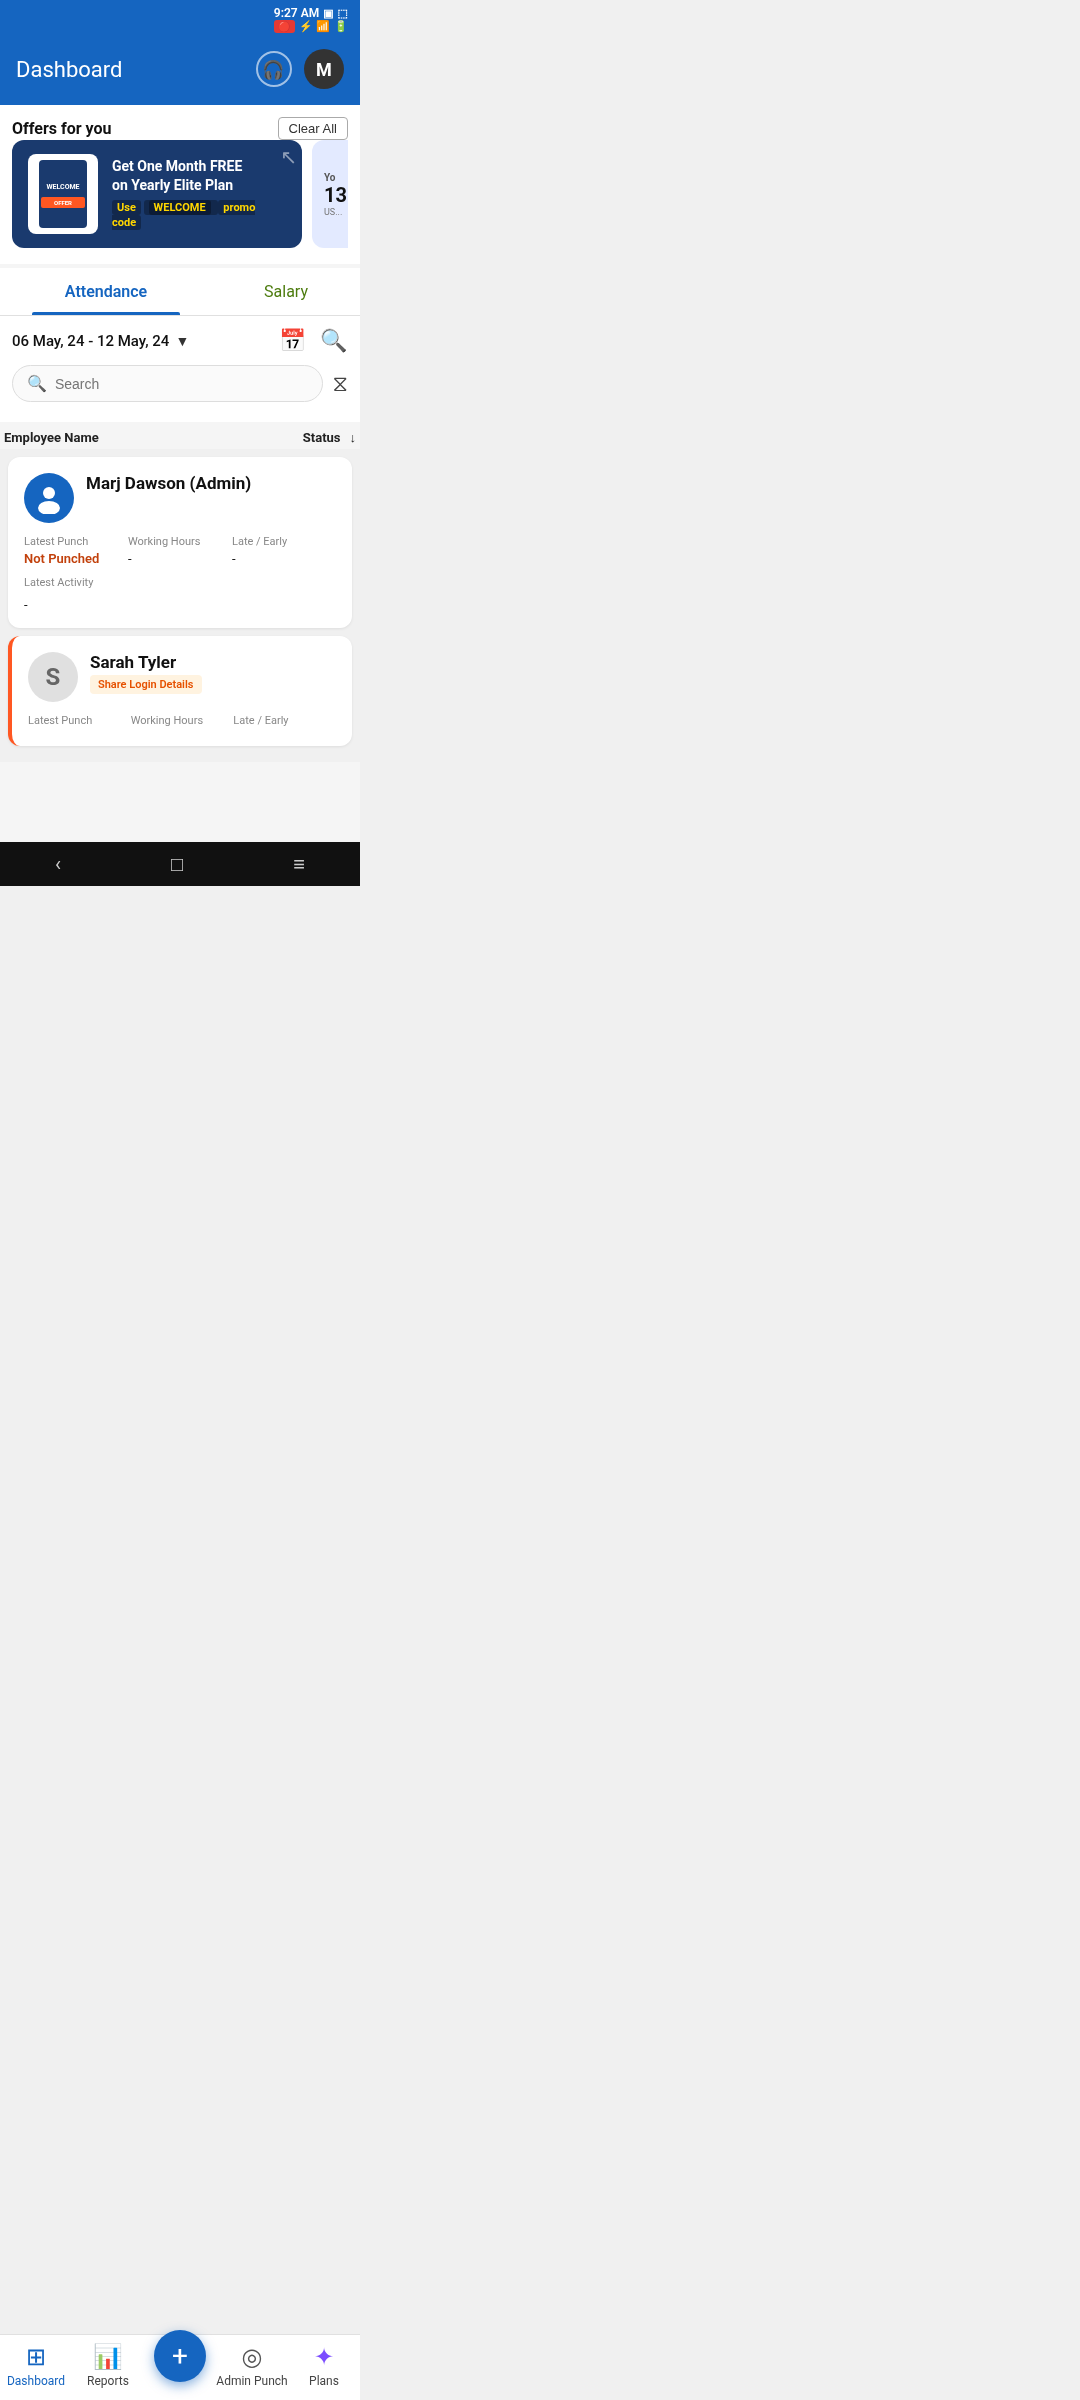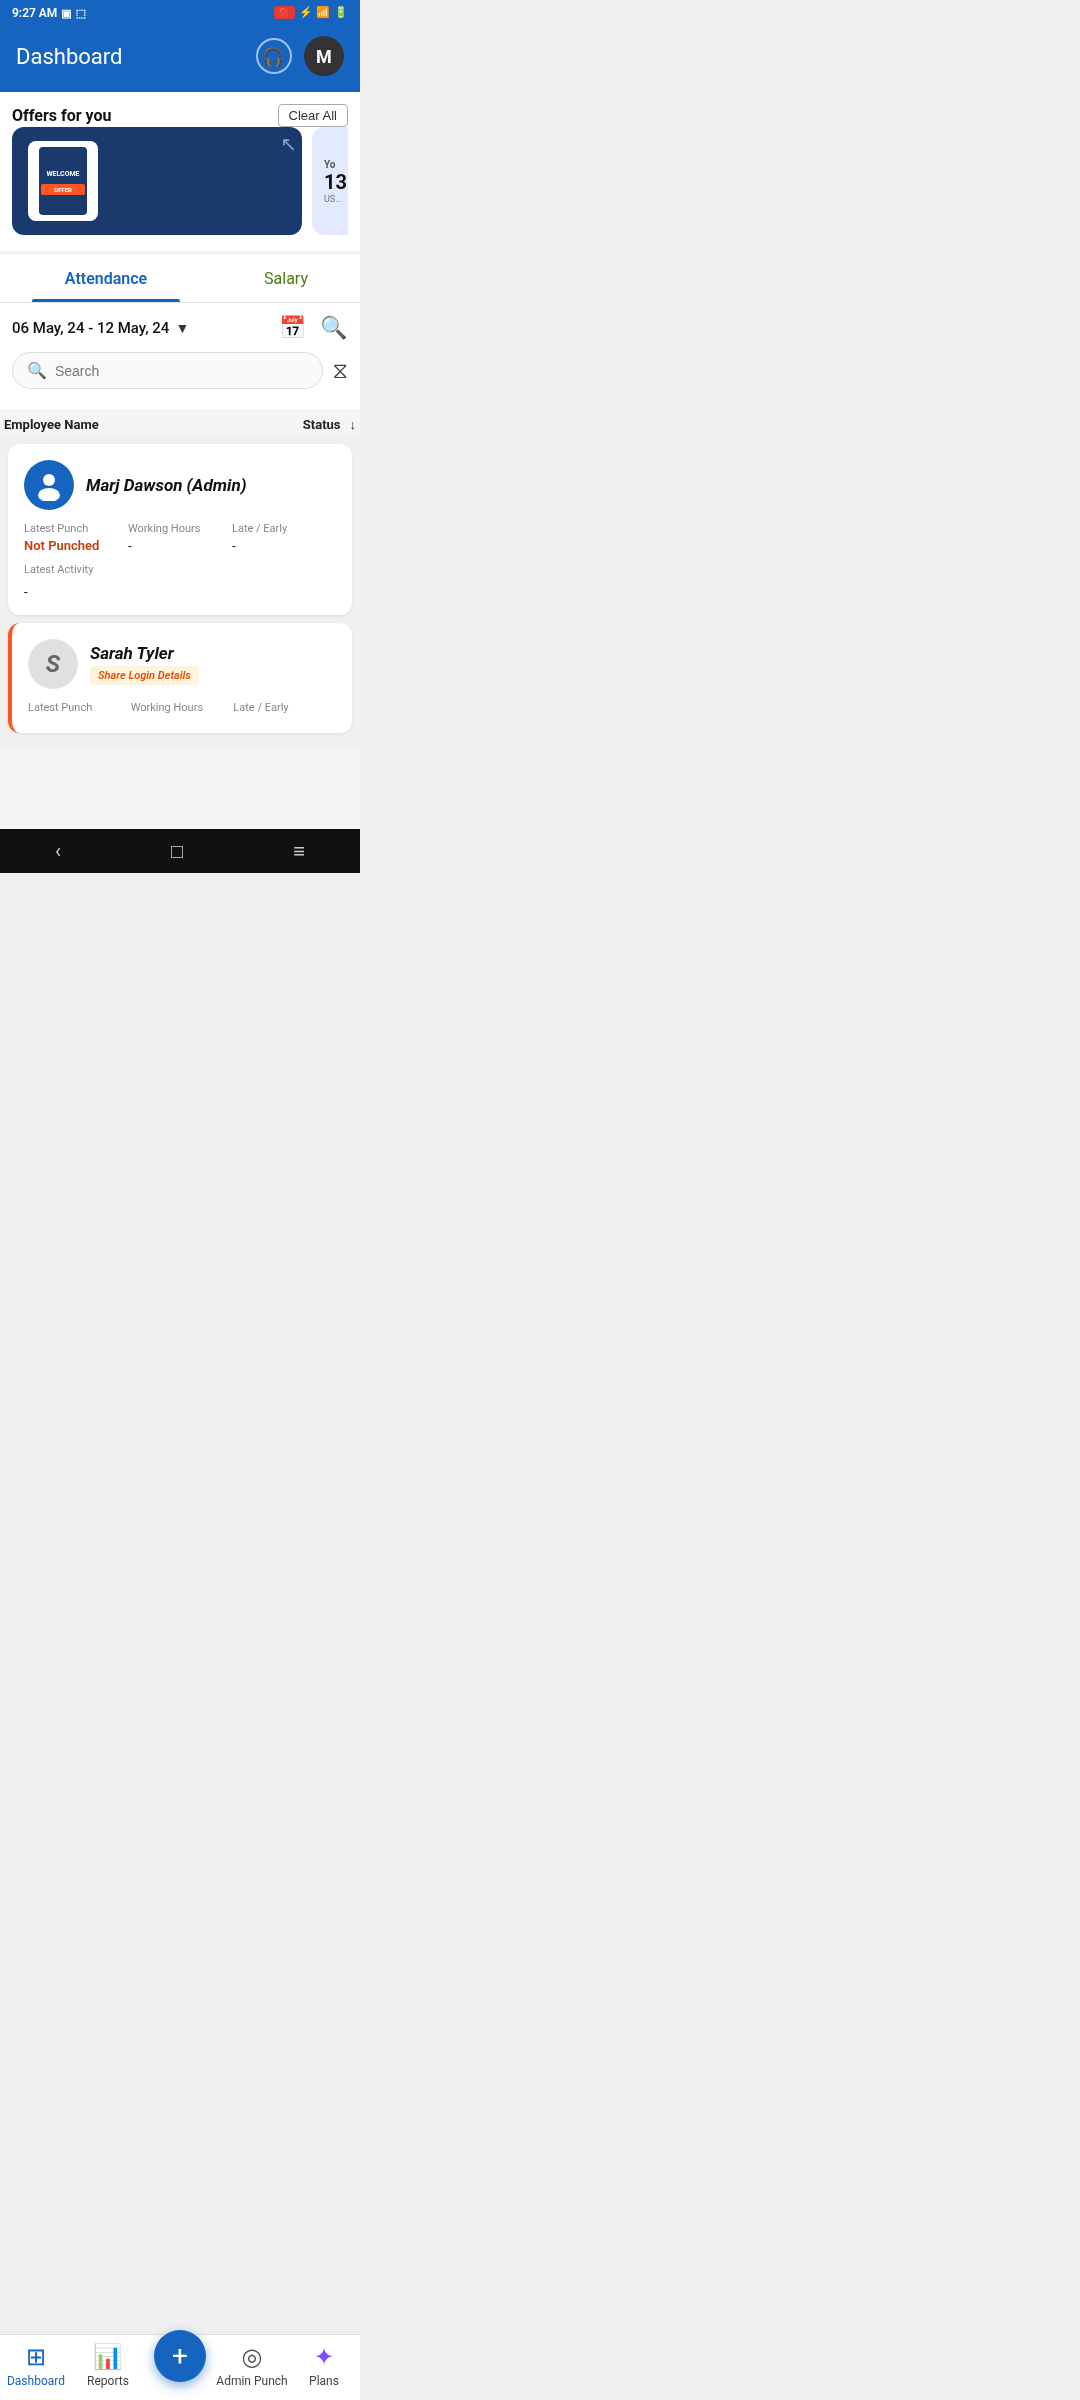--- a/index.html
+++ b/index.html
@@ -12,24 +12,25 @@
       overflow-x: hidden;
       position: relative;
     }
 
     
     .status-bar {
       background: #1565c0;
       color: white;
       display: flex;
       justify-content: space-between;
-      align-items: flex-start;
+      align-items: flex-end;
       padding: 6px 12px;
       font-size: 12px;
       font-weight: 600;
+      flex-direction: column;
     }
     .status-left { display: flex; align-items: center; gap: 4px; }
     .status-right { display: flex; align-items: center; gap: 4px; }
     .status-icon { font-size: 11px; }
     .battery-red {
       background: #e53935;
       color: white;
       border-radius: 3px;
       padding: 1px 4px;
       font-size: 10px;
@@ -282,23 +283,22 @@
     .employee-cards { padding: 8px; background: #f0f0f0; }
     .employee-card {
       background: white;
       border-radius: 12px;
       padding: 16px;
       margin-bottom: 8px;
       box-shadow: 0 1px 3px rgba(0,0,0,0.08);
     }
     .card-header {
       display: flex;
-      align-items: center;
+      align-items: flex-start;
       margin-bottom: 12px;
-      font-style: italic;
     }
     .emp-avatar {
       width: 50px; height: 50px;
       border-radius: 50%;
       display: flex; align-items: center; justify-content: center;
       font-size: 22px; font-weight: bold;
       margin-right: 12px;
       flex-shrink: 0;
     }
     .emp-avatar.blue-bg {
@@ -451,20 +451,29 @@
 
       <div class="offer-card">
         <div class="offer-phone">
           <div class="phone-screen">
             <div style="text-align:center">
               <div class="welcome-badge">WELCOME</div>
               <div class="offer-badge">OFFER</div>
             </div>
           </div>
         </div>
+        <div class="offer-text">
+          <div class="offer-main" style="white-space:pre-line">Get One Month FREE
+on Yearly Elite Plan</div>
+          <div class="offer-promo">
+            <span>Use</span>
+            <span> <span style="color:#ffd600;font-weight:bold;background:rgba(0,0,0,0.3);padding:1px 5px;border-radius:3px;">WELCOME</span> </span>
+            <span>promo code</span>
+          </div>
+        </div>
         <span class="cursor-icon">↖</span>
       </div>
 
       <div class="offer-card-secondary">
         <div class="offer-sec-title">Yo</div>
         <div class="offer-sec-num">13</div>
         <div class="offer-sec-sub">US...</div>
       </div>
     </div>
   </div>

